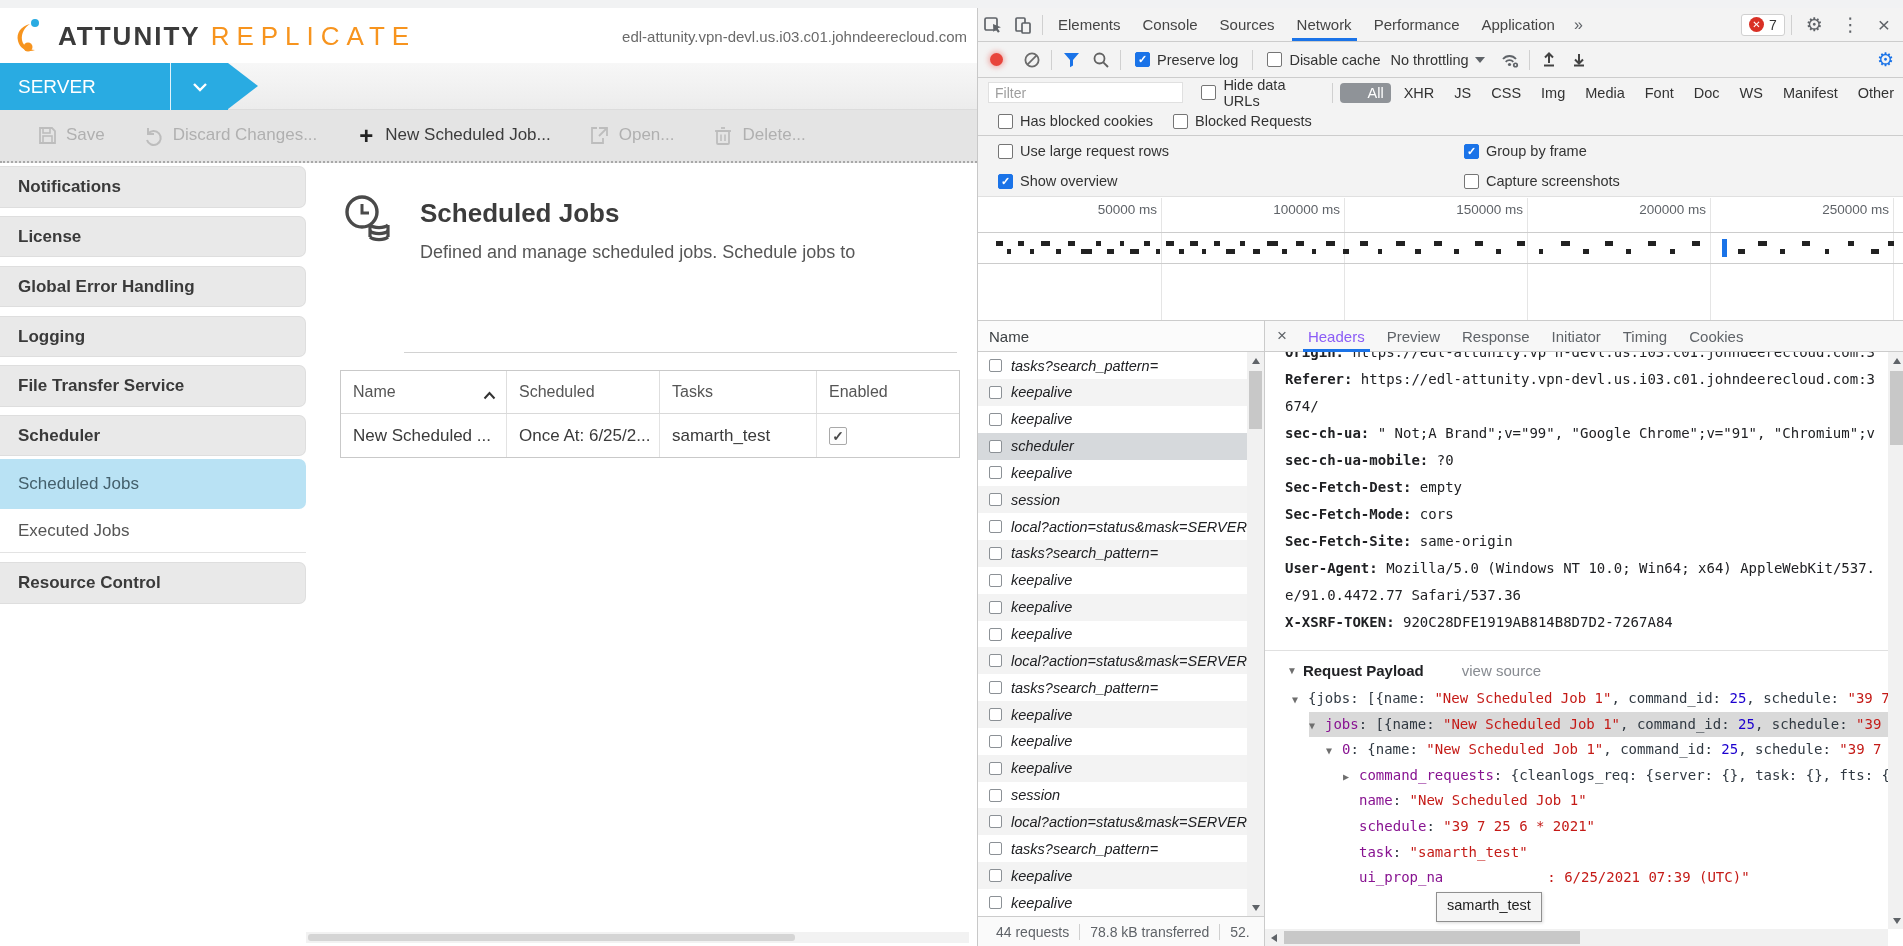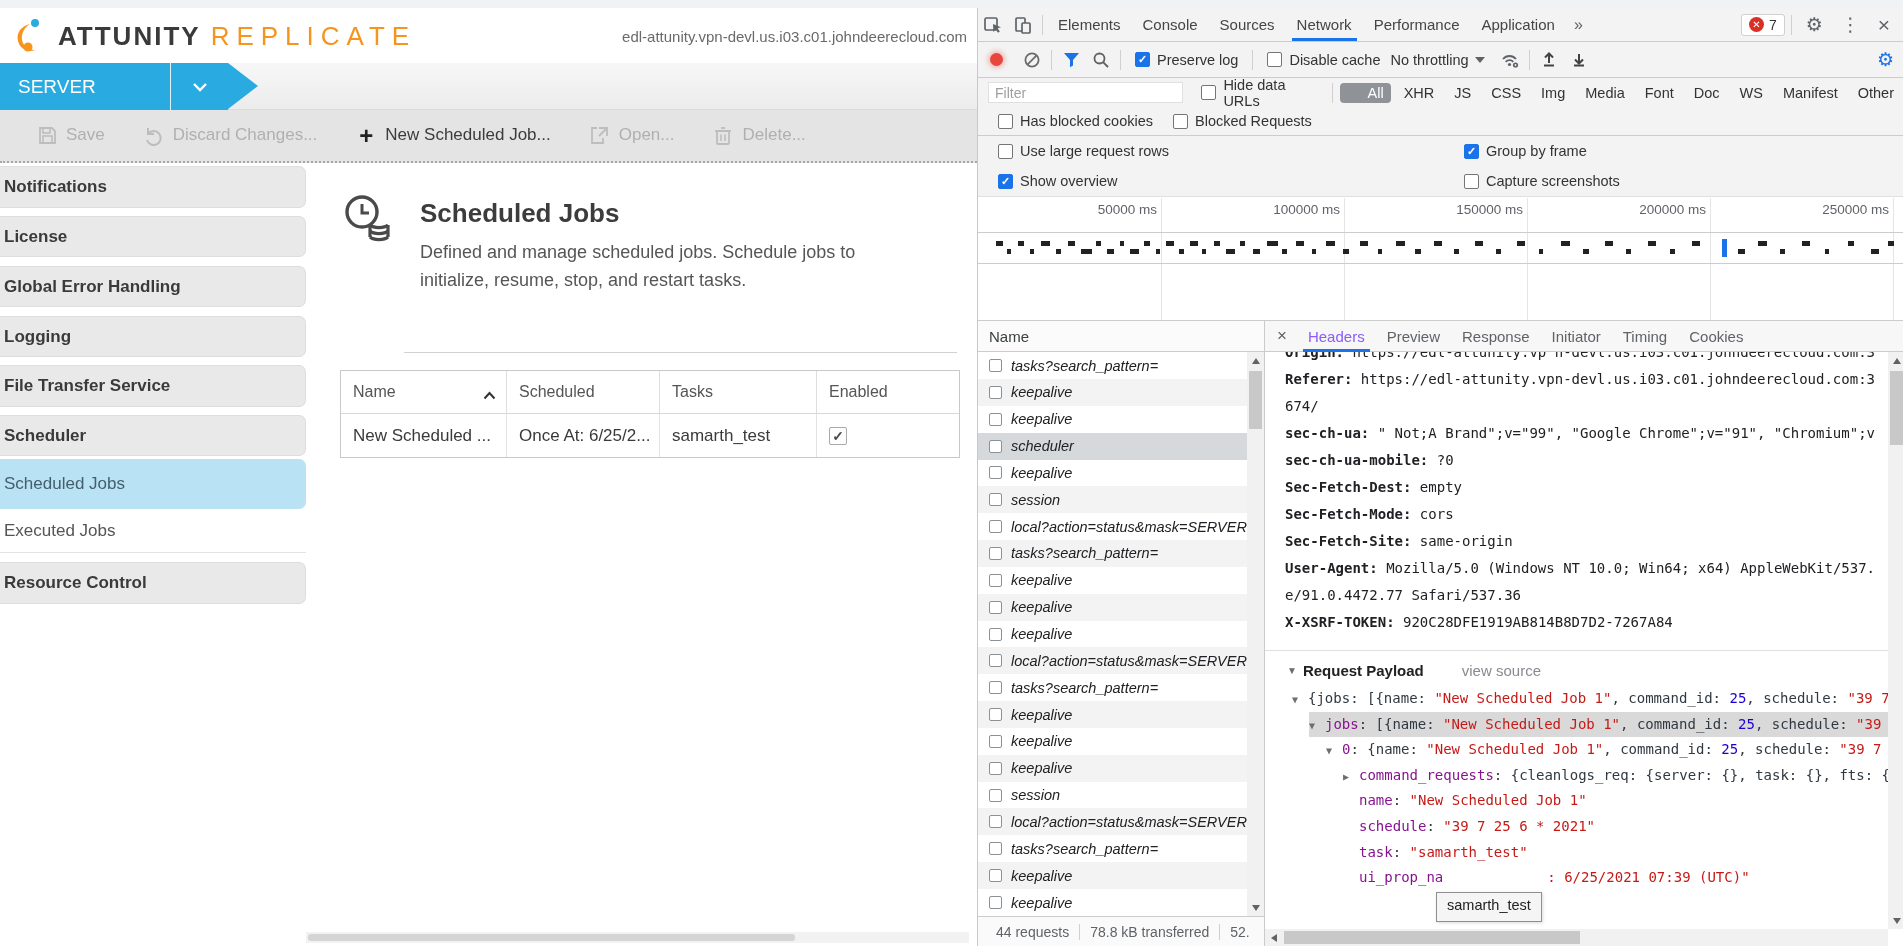--- a/index.html
+++ b/index.html
@@ -32,21 +32,21 @@
   .tbtn { display:flex; align-items:flex-start; gap:8px; font-size:17px; color:#3c3c3c; cursor:default; }
   .tbtn.dis { color:#b0b0b0; }
   .tbtn .ticon { display:inline-flex; width:22px; height:22px; align-items:center; justify-content:center;
                  font-size:20px; line-height:1; }
   .tbtn.dis .ticon svg { stroke:#bdbdbd; }
   .tbtn .ticon svg { stroke:#4a4a4a; }
   .tbtn .plus { color:#222; font-weight:bold; font-size:24px; }
 
   .sidebar-item { position:absolute; left:0; width:306px; height:42px; background:#e9e9e9;
                   border:1px solid #dedede; border-left:none; border-radius:0 7px 7px 0;
-                  display:flex; align-items:center; padding-left:4px;
+                  display:flex; align-items:center; padding-left:18px;
                   font-size:17px; font-weight:600; color:#3a3a3a; cursor:default; }
   .sidebar-item.subitem { font-weight:normal; color:#555; background:#fff; border:none;
                           border-bottom:1px solid #e3e3e3; border-radius:0; }
   .sidebar-item.selected { background:#b9e2f4; border:none; color:#44606c; border-radius:0 7px 7px 0; }
 
   .page-head-icon { position:absolute; left:340px; top:184px; width:58px; height:58px; }
   .page-title { position:absolute; left:420px; top:190px; font-size:26px; font-weight:bold; color:#3c3c3c; }
   .page-desc { position:absolute; left:420px; top:230px; font-size:18px; color:#565656; line-height:28px; }
   .page-hr { position:absolute; left:404px; top:344px; width:553px; height:1px; background:#d2d2d2; }
 
@@ -279,21 +279,20 @@
         <path d="M22 12 L22 21 L29 21" stroke="#4a4a4a" stroke-width="3" fill="none"></path>
         <path d="M30 33 a10 4.5 0 0 0 18 0" fill="none" stroke="#4a4a4a" stroke-width="3.2"></path>
         <path d="M30 39 a10 4.5 0 0 0 18 0" fill="none" stroke="#4a4a4a" stroke-width="3.2"></path>
         <path d="M30 45 a10 4.5 0 0 0 18 0" fill="none" stroke="#4a4a4a" stroke-width="3.2"></path>
         <path d="M30 33 V45 M48 33 V45" stroke="#4a4a4a" stroke-width="3.2"></path>
       </svg>
     </span>
     <div class="page-title">Scheduled Jobs</div>
     <div class="page-desc">
       <div>Defined and manage scheduled jobs. Schedule jobs to</div>
-      <div>initialize, resume, stop, and restart tasks.</div>
     </div>
     <div class="page-hr"></div>
 
     <div class="jobs-table">
       <div class="jt-header" id="jt-head">
           <div class="jt-hcell">Name<span class="sort-caret"><svg width="13" height="9" viewBox="0 0 13 9">
                 <path d="M1.5 7.5 L6.5 2 L11.5 7.5" stroke="#333" stroke-width="2" fill="none"></path>
               </svg></span></div>
           <div class="jt-hcell">Scheduled</div>
           <div class="jt-hcell">Tasks</div>

